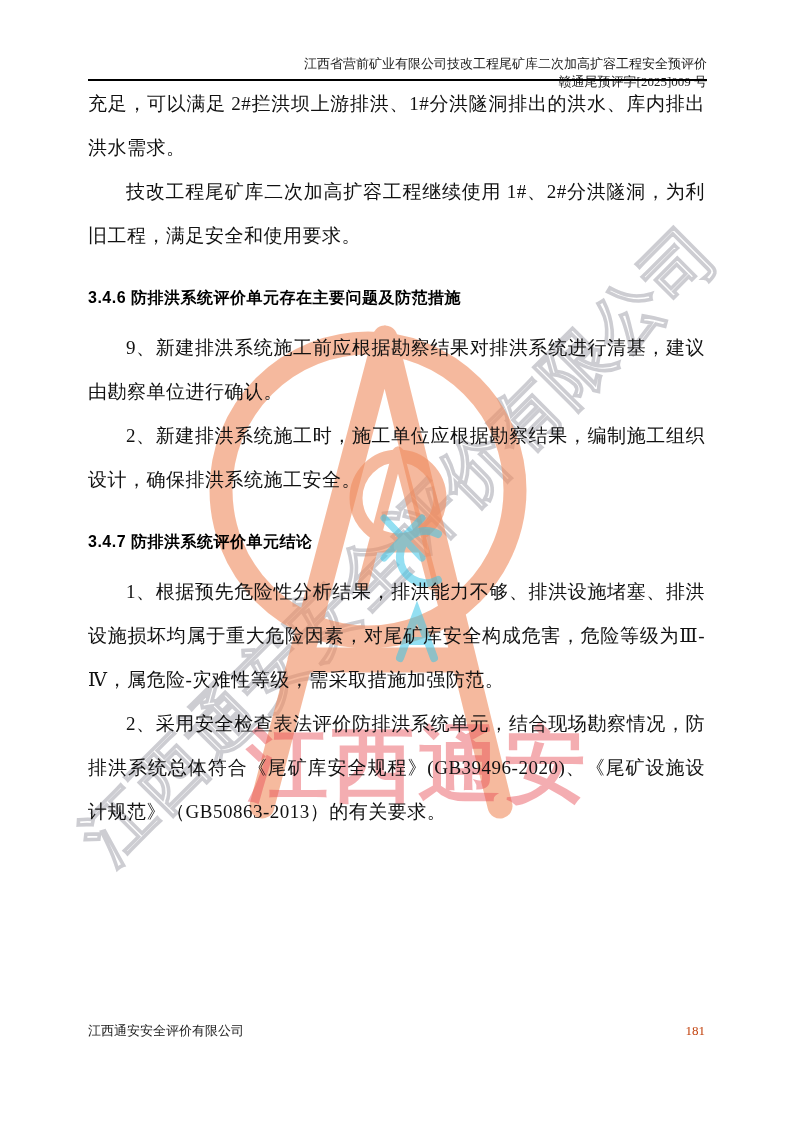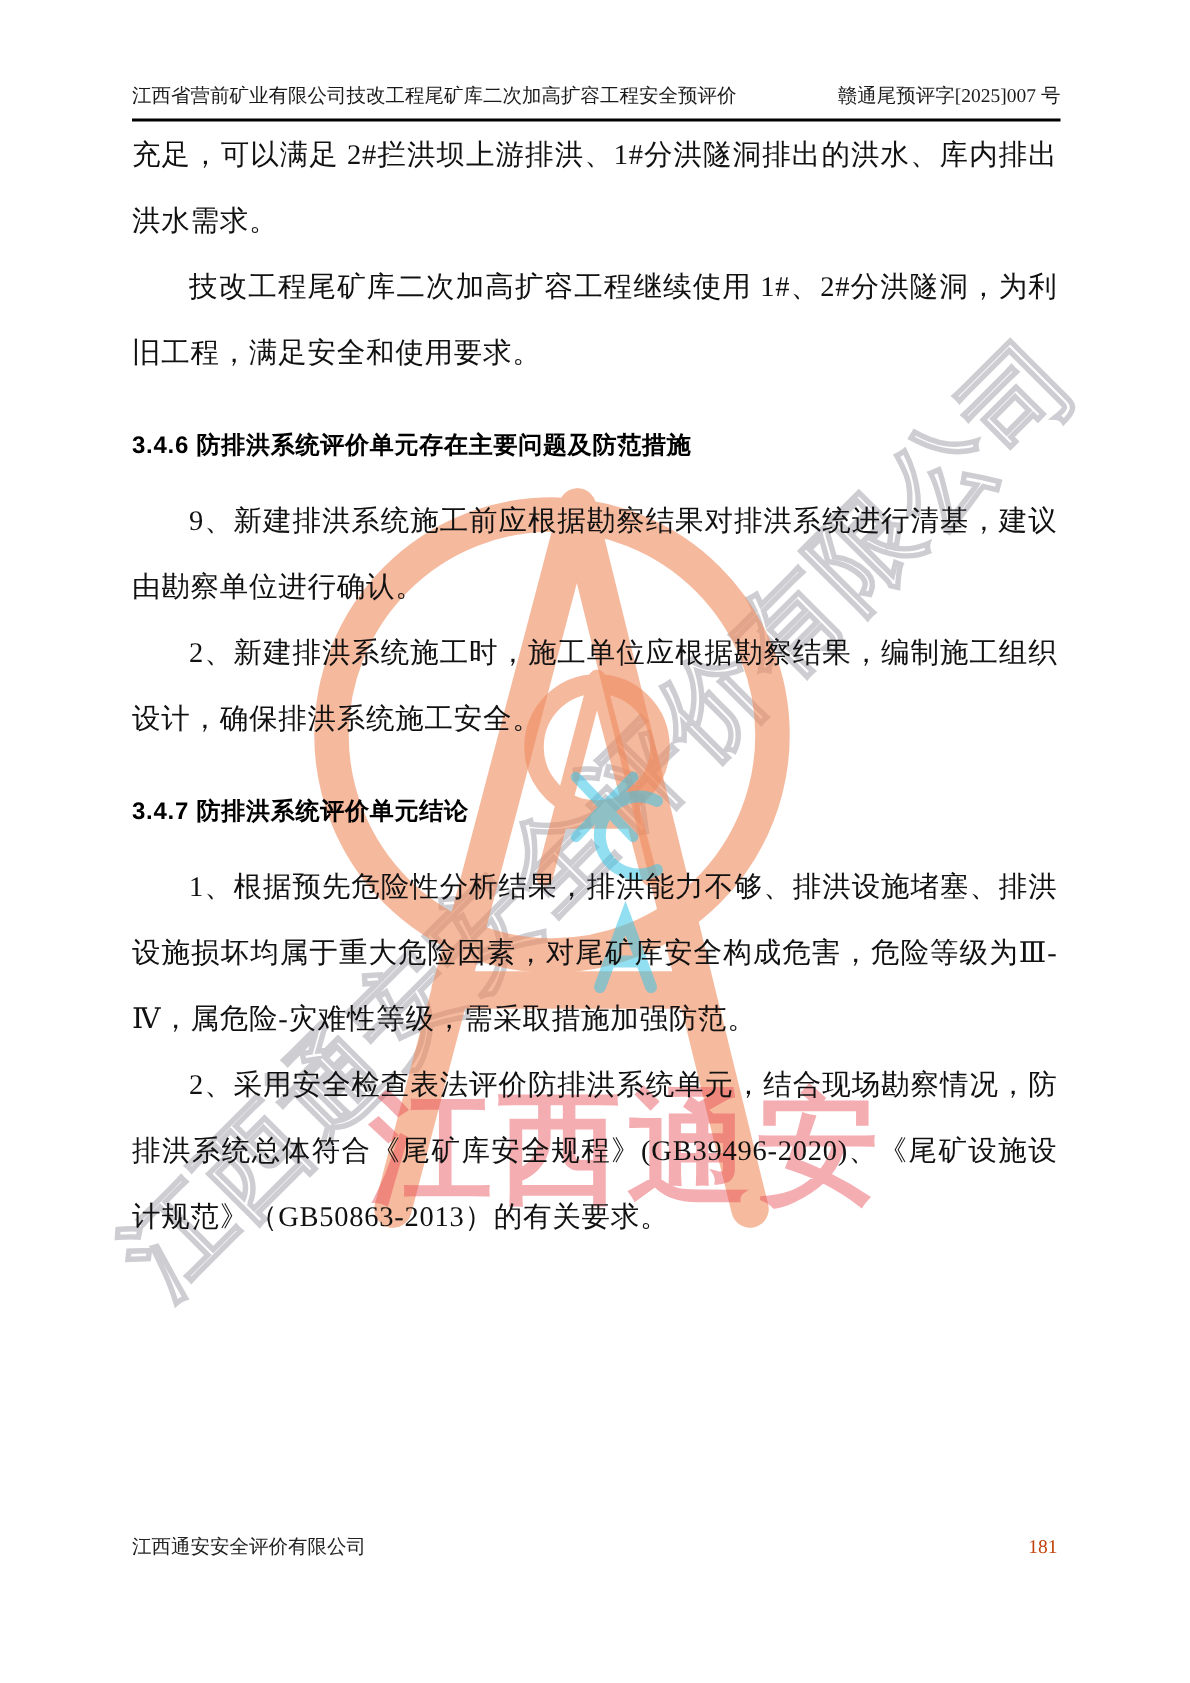--- a/index.html
+++ b/index.html
@@ -9,21 +9,21 @@
     position:relative;
     overflow:hidden;
     font-family:"Liberation Serif","DejaVu Serif",serif;
     color:#111;
   }
   .page{position:absolute;inset:0;}
   
   .page-header{
     position:absolute;left:88px;right:86px;top:55px;
     display:flex;justify-content:space-between;align-items:flex-end;
-    font-size:13px;color:#1a1a1a;white-space:nowrap;
+    font-size:13px;color:#1a1a1a;white-space:nowrap;flex-direction:column;
   }
   .header-rule{
     position:absolute;left:88px;right:86px;top:79px;
     border-top:2px solid #000;height:0;
   }
   
   .watermark{
     position:absolute;inset:0;z-index:0;pointer-events:none;
   }
   
@@ -72,21 +72,21 @@
       <path d="M384 518 L422 558 M422 518 L384 558" stroke-width="7"></path>
       <path d="M438 534 A 26 26 0 1 0 438 580" stroke-width="8"></path>
       <path d="M400 658 L417 612 L434 658 M407 641 L427 641" stroke-width="8"></path>
     </g>
 
     <text x="246" y="793" font-family="Liberation Sans, sans-serif" font-size="82" font-weight="700" opacity="0.45" letter-spacing="4" fill="#e84b55">江西通安</text>
   </svg>
 
   <div class="page-header">
     <span>江西省营前矿业有限公司技改工程尾矿库二次加高扩容工程安全预评价</span>
-    <span>赣通尾预评字[2025]007 号</span>
+    <span>赣通尾预评字[2025]009 号</span>
   </div>
   <div class="header-rule"></div>
 
   <div class="content">
     <p class="para">充足，可以满足 2#拦洪坝上游排洪、1#分洪隧洞排出的洪水、库内排出洪水需求。</p>
     <p class="para indent">技改工程尾矿库二次加高扩容工程继续使用 1#、2#分洪隧洞，为利旧工程，满足安全和使用要求。</p>
     <h3 class="heading">3.4.6 防排洪系统评价单元存在主要问题及防范措施</h3>
     <p class="para indent">9、新建排洪系统施工前应根据勘察结果对排洪系统进行清基，建议由勘察单位进行确认。</p>
     <p class="para indent">2、新建排洪系统施工时，施工单位应根据勘察结果，编制施工组织设计，确保排洪系统施工安全。</p>
     <h3 class="heading">3.4.7 防排洪系统评价单元结论</h3>

